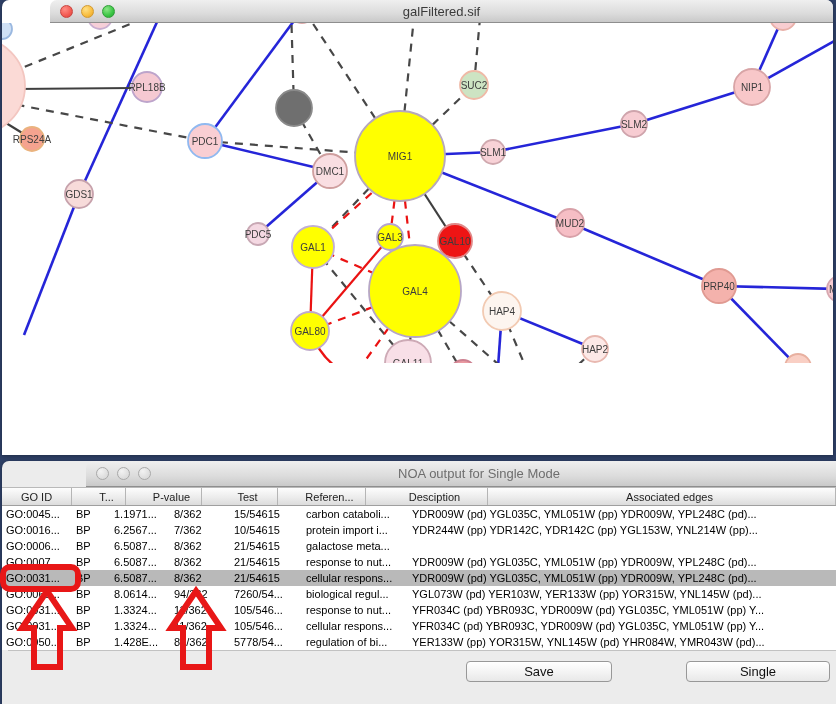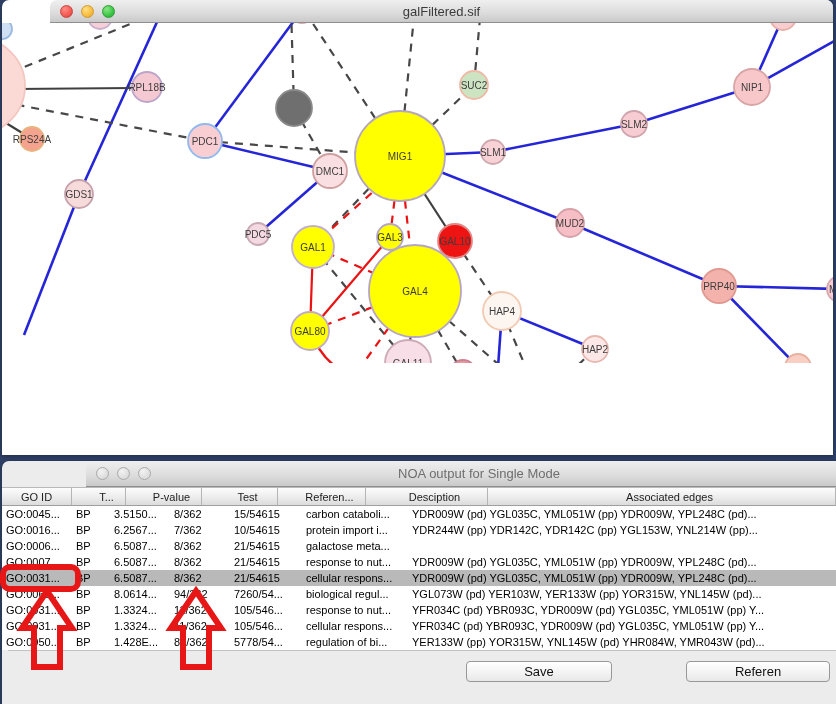--- a/index.html
+++ b/index.html
@@ -217,21 +217,21 @@
         <div class="hcell c2">P-value</div>
         <div class="hcell c3">Test</div>
         <div class="hcell c4">Referen...</div>
         <div class="hcell c5">Desciption</div>
         <div class="hcell c6">Associated edges</div>
       </div>
     <div id="tbody">
         <div class="trow">
           <div class="tc c0">GO:0045...</div>
           <div class="tc c1">BP</div>
-          <div class="tc c2">3.5150...</div>
+          <div class="tc c2">1.1971...</div>
           <div class="tc c3">8/362</div>
           <div class="tc c4">15/54615</div>
           <div class="tc c5">carbon cataboli...</div>
           <div class="tc c6">YDR009W (pd) YGL035C, YML051W (pp) YDR009W, YPL248C (pd)...</div>
         </div>
         <div class="trow">
           <div class="tc c0">GO:0016...</div>
           <div class="tc c1">BP</div>
           <div class="tc c2">6.2567...</div>
           <div class="tc c3">7/362</div>
@@ -302,21 +302,21 @@
           <div class="tc c6">YER133W (pp) YOR315W, YNL145W (pd) YHR084W, YMR043W (pd)...</div>
         </div>
       </div>
 
     <div id="vscroll">
       <div id="vthumb"></div>
     </div>
 
     <div id="footer">
       <div class="mac-btn" id="save-btn">Save</div>
-      <div class="mac-btn" id="cancel-btn">Referen</div>
+      <div class="mac-btn" id="cancel-btn">Single</div>
     </div>
   </div>
 
   <svg id="annotations" width="836" height="704" viewBox="0 0 836 704">
     <rect x="3" y="567" width="75" height="22" rx="7" fill="none" stroke="#e81717" stroke-width="6"></rect>
     <polygon points="47,591 72,628 60,628 60,667 34,667 34,628 22,628" fill="none" stroke="#e81717" stroke-width="6" stroke-linejoin="miter"></polygon>
     <polygon points="196,591 221,628 209,628 209,667 183,667 183,628 171,628" fill="none" stroke="#e81717" stroke-width="6" stroke-linejoin="miter"></polygon>
   </svg>
 </div>
 

